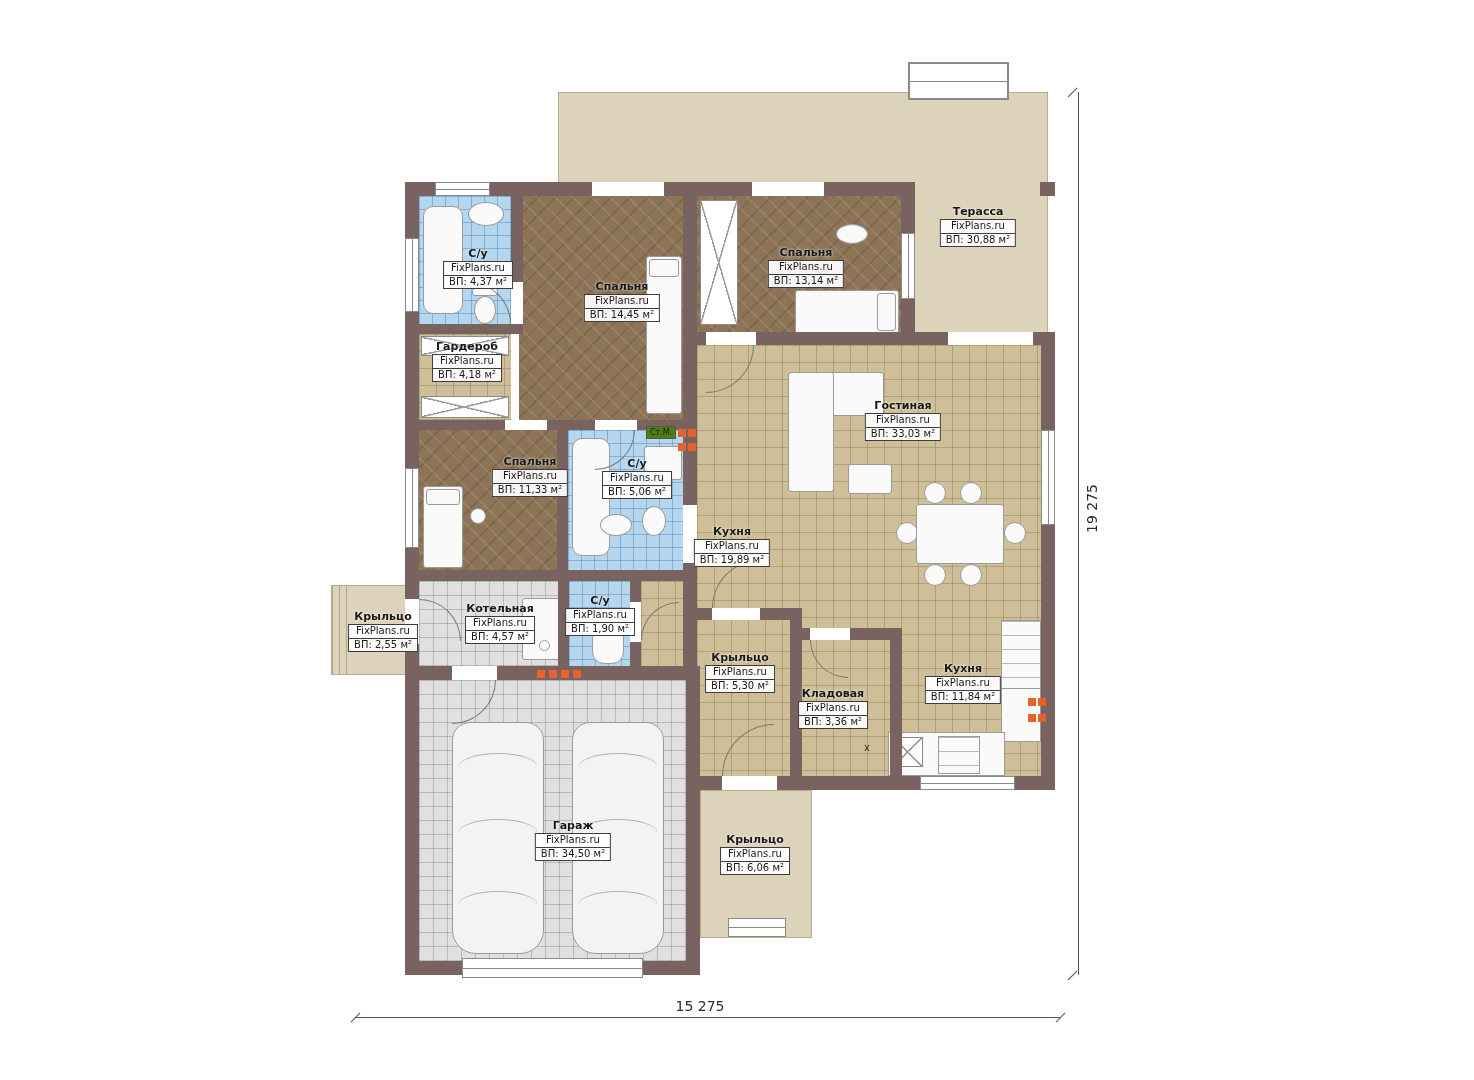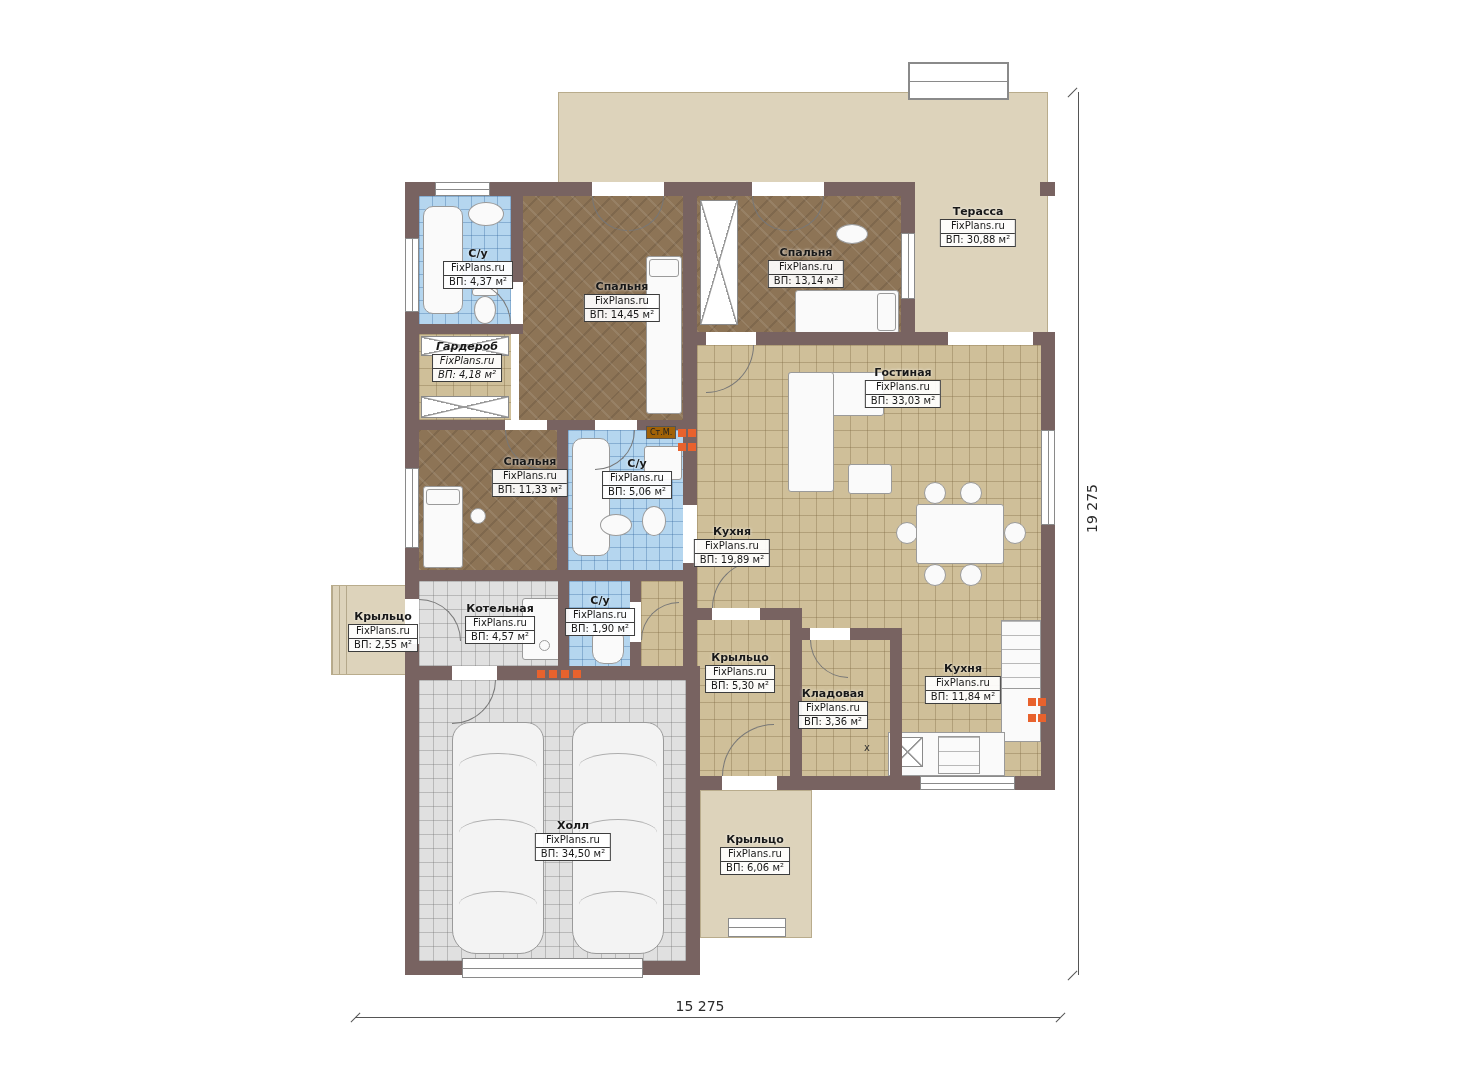--- a/index.html
+++ b/index.html
@@ -48,21 +48,21 @@
   .rl-area{padding:0 5px 1px;font-size:10px;white-space:nowrap;}
   .dimline{position:absolute;background:#555;z-index:4;}
   .tick{position:absolute;width:1px;height:13px;background:#555;transform:rotate(45deg);z-index:4;}
   .dim-label{position:absolute;font-size:14px;color:#2c2c2c;z-index:4;white-space:nowrap;}
   .car{position:absolute;background:#f3f3f3;border:1.5px solid #9a9a9a;box-sizing:border-box;
        border-radius:18px 18px 24px 24px;z-index:6;}
   .car-band{position:absolute;left:7%;width:86%;height:26px;border-top:1.5px solid #adadad;
             border-radius:50%;}
   .counter-grid{background-image:linear-gradient(rgba(140,140,140,.6) 1px,transparent 1px);
                 background-size:100% 14px;}
-  .stm{position:absolute;background:#a16207;border:1px solid #555;font-size:8px;color:#222;
+  .stm{position:absolute;background:#4d7c0f;border:1px solid #555;font-size:8px;color:#222;
        padding:1px 3px;z-index:18;white-space:nowrap;}
   .xmark{position:absolute;font-size:10px;color:#333;z-index:18;}
 </style>
 </head>
 <body>
 
 <div class="stage">
 
   <div class="f-beige" style="left:558px;top:92px;width:490px;height:253px;"></div>
   <div class="win-h" style="left:908px;top:62px;width:101px;height:38px;border-width:2px;"></div>
@@ -231,25 +231,25 @@
     <div class="rl-box"><div class="rl-wm">FixPlans.ru</div><div class="rl-area">ВП: 4,37 м²</div></div>
   </div>
   <div class="rlabel" style="left:622px;top:281px;">
     <div class="rl-name">Спальня</div>
     <div class="rl-box"><div class="rl-wm">FixPlans.ru</div><div class="rl-area">ВП: 14,45 м²</div></div>
   </div>
   <div class="rlabel" style="left:806px;top:247px;">
     <div class="rl-name">Спальня</div>
     <div class="rl-box"><div class="rl-wm">FixPlans.ru</div><div class="rl-area">ВП: 13,14 м²</div></div>
   </div>
-  <div class="rlabel" style="left:467px;top:341px;font-style:italic;">
+  <div class="rlabel" style="left:467px;top:341px;">
     <div class="rl-name">Гардероб</div>
     <div class="rl-box"><div class="rl-wm">FixPlans.ru</div><div class="rl-area">ВП: 4,18 м²</div></div>
   </div>
-  <div class="rlabel" style="left:903px;top:367px;">
+  <div class="rlabel" style="left:903px;top:400px;">
     <div class="rl-name">Гостиная</div>
     <div class="rl-box"><div class="rl-wm">FixPlans.ru</div><div class="rl-area">ВП: 33,03 м²</div></div>
   </div>
   <div class="rlabel" style="left:530px;top:456px;">
     <div class="rl-name">Спальня</div>
     <div class="rl-box"><div class="rl-wm">FixPlans.ru</div><div class="rl-area">ВП: 11,33 м²</div></div>
   </div>
   <div class="rlabel" style="left:637px;top:458px;">
     <div class="rl-name">С/у</div>
     <div class="rl-box"><div class="rl-wm">FixPlans.ru</div><div class="rl-area">ВП: 5,06 м²</div></div>
@@ -276,21 +276,21 @@
   </div>
   <div class="rlabel" style="left:833px;top:688px;">
     <div class="rl-name">Кладовая</div>
     <div class="rl-box"><div class="rl-wm">FixPlans.ru</div><div class="rl-area">ВП: 3,36 м²</div></div>
   </div>
   <div class="rlabel" style="left:963px;top:663px;">
     <div class="rl-name">Кухня</div>
     <div class="rl-box"><div class="rl-wm">FixPlans.ru</div><div class="rl-area">ВП: 11,84 м²</div></div>
   </div>
   <div class="rlabel" style="left:573px;top:820px;">
-    <div class="rl-name">Холл</div>
+    <div class="rl-name">Гараж</div>
     <div class="rl-box"><div class="rl-wm">FixPlans.ru</div><div class="rl-area">ВП: 34,50 м²</div></div>
   </div>
   <div class="rlabel" style="left:755px;top:834px;">
     <div class="rl-name">Крыльцо</div>
     <div class="rl-box"><div class="rl-wm">FixPlans.ru</div><div class="rl-area">ВП: 6,06 м²</div></div>
   </div>
 
   <div class="stm" style="left:646px;top:426px;">Ст.М.</div>
 
   <div class="dimline" style="left:355px;top:1017px;width:705px;height:1px;"></div>

